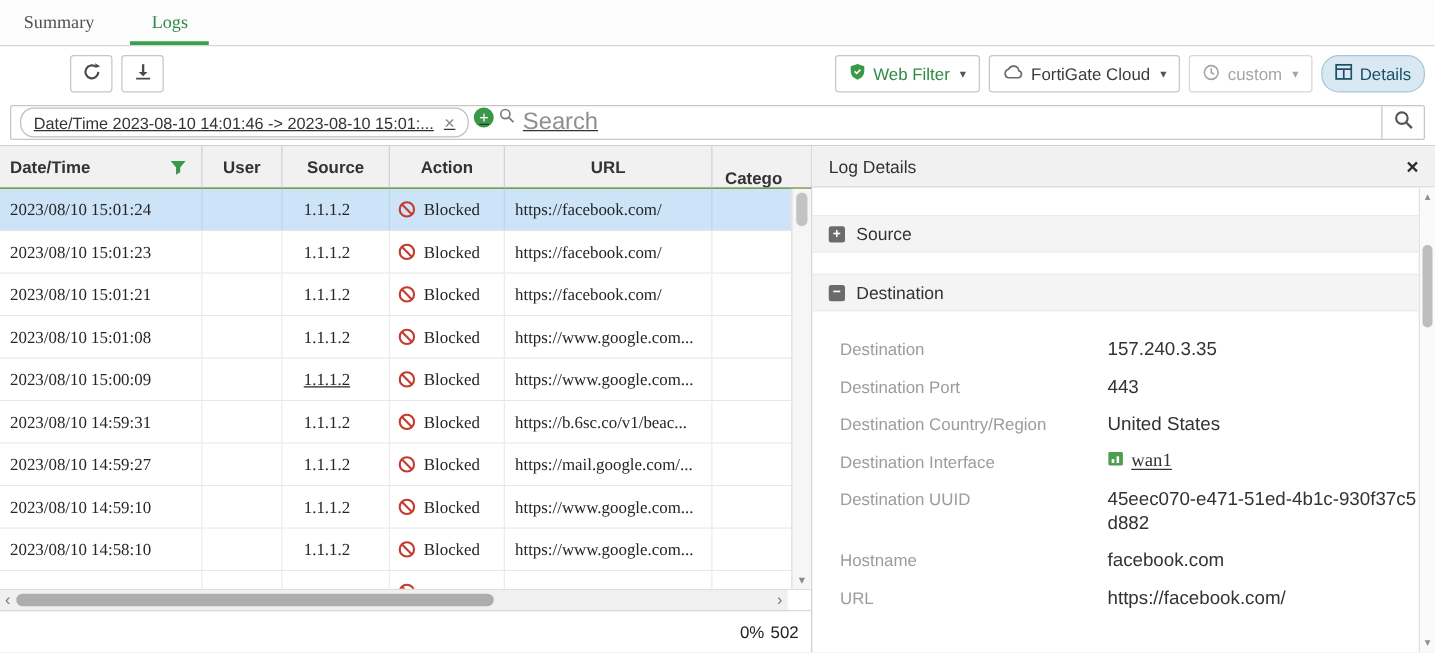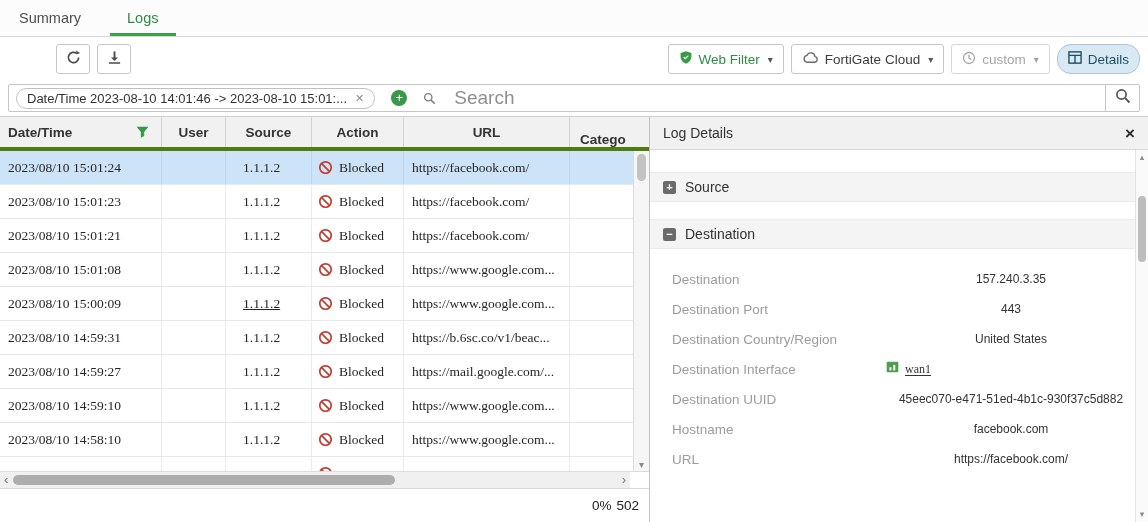--- a/index.html
+++ b/index.html
@@ -4,56 +4,56 @@
 <style>
   * { box-sizing: border-box; }
   html,body { margin:0; padding:0; background:#e9e9e9; }
   .app {
     width:1148px; height:522px; background:#fff; overflow:hidden; position:relative;
     font-family:"Liberation Sans", sans-serif; color:#333;
   }
 
   
   .tabbar { height:37px; border-bottom:1px solid #d8d8d8; display:flex; align-items:stretch; padding-left:2px; background:#fcfcfc; }
-  .tab { padding:0 17px; display:flex; align-items:center; font-size:14.5px; color:#4f4f4f; cursor:pointer; margin-right:12px; }
+  .tab { padding:0 17px; display:flex; align-items:center; font-size:14.5px; color:#4f4f4f; cursor:pointer; margin-right:12px;font-family:Liberation Serif, serif; }
   .tab.active { color:#2e8b45; box-shadow: inset 0 -3px 0 #3aa14c; }
 
   
   .toolbar { height:44px; display:flex; justify-content:space-between; align-items:center; padding:0 8px;margin-left:48px; }
   .tgroup { display:flex; gap:7px; align-items:center; }
   .tbtn { height:30px; border:1px solid #c6c6c6; background:#fff; border-radius:3px; display:inline-flex;
           align-items:center; gap:6px; padding:0 10px; font-size:13.5px; color:#3c3c3c; cursor:pointer; font-family:inherit; }
   .tbtn.iconbtn { width:34px; justify-content:center; padding:0; }
   .green-label { color:#2e8b45; }
   .caret { font-size:10px; color:#555; margin-left:2px; }
   .tbtn.disabled { color:#a5a5a5; border-color:#d8d8d8; }
   .tbtn.disabled .caret { color:#a5a5a5; }
   .tbtn.details-active { background:#d9e9f3; border-color:#a9c6d8; color:#1c4f68;border-radius:14px; }
 
   
   .searchrow { height:35px; padding:3px 8px 4px; }
   .searchbox { height:28px; border:1px solid #c6c6c6; border-radius:2px; display:flex; align-items:center; background:#fff; }
-  .search-left { flex:1; display:flex; align-items:center; gap:16px; padding:0 7px; min-width:0; }
+  .search-left { flex:1; display:flex; gap:4px; padding:0 7px; min-width:0;text-decoration:underline; }
   .chip { display:inline-flex; align-items:center; gap:8px; border:1px solid #bfbfbf; border-radius:11px;
           padding:2px 10px; font-size:13px; color:#333; background:#fff; white-space:nowrap; flex:none; }
   .chip-x { color:#8a8a8a; font-size:11px; cursor:pointer; }
   .addf { width:16px; height:16px; border-radius:50%; background:#3a9948; color:#fff; font-size:13px;
           line-height:15px; text-align:center; cursor:pointer; flex:none; }
   .minimag { display:flex; flex:none; }
   .search-input { border:none; outline:none; flex:1; font-size:19px; font-family:inherit; color:#000000; min-width:0; background:transparent; }
   .search-input::placeholder { color:#8f8f8f; }
   .search-btn { width:34px; height:100%; border-left:1px solid #c6c6c6; display:flex; align-items:center; justify-content:center; cursor:pointer; }
 
   
   .content { height:406px; display:flex; border-top:1px solid #cfcfcf; }
 
   
   .table-area { width:650px; flex:none; border-right:1px solid #c2c2c2; display:flex; flex-direction:column; position:relative; }
   .thead { height:34px; flex:none; display:grid; grid-template-columns:162px 64px 86px 92px 166px minmax(0,1fr);
-           background:#f1f1f1; border-bottom:4px solid #4d7c0f; }
+           background:#f1f1f1; border-bottom:1px solid #4d7c0f; }
   .th { display:flex; align-items:center; justify-content:center; font-size:13.5px; font-weight:700; color:#333;
         border-right:1px solid #d2d2d2; gap:6px; padding:0 6px; overflow:hidden; white-space:nowrap; cursor:pointer; }
   .th.left { justify-content:flex-start; padding-left:8px; padding-right:12px; }
   .th.last { border-right:none; justify-content:flex-start; padding-left:10px;align-items:flex-end; }
   .funnel { margin-left:auto; display:flex; cursor:pointer; }
 
   .tbody { height:320px; flex:none; overflow:hidden; position:relative; padding-right:16px;font-family:Liberation Serif, serif; }
   .row { height:34px; display:grid; grid-template-columns:162px 64px 86px 92px 166px minmax(0,1fr);
          border-bottom:1px solid #e7e7e7; background:#fff; cursor:pointer; }
   .row.selected { background:#cde3f7; }
@@ -86,21 +86,21 @@
   .dp-close { font-size:17px; font-weight:700; color:#2b2b2b; cursor:pointer; line-height:1; }
   .dp-body { flex:1; padding-top:22px; margin-right:13px; overflow:hidden; }
   .section { height:30px; background:#f4f4f4; border-top:1px solid #ebebeb; border-bottom:1px solid #ebebeb;
              display:flex; align-items:center; gap:9px; padding:0 13px; font-size:14px; color:#333; cursor:pointer; }
   .section.gap-after { margin-bottom:17px; }
   .expander { width:13px; height:13px; background:#6b6b6b; color:#fff; font-size:11px; font-weight:700;
               line-height:13px; text-align:center; border-radius:2px; flex:none; }
   .fields { padding-top:16px; }
   .field { display:grid; grid-template-columns:214px 250px; padding:5px 0 6px 22px; }
   .flabel { color:#9c9c9c; font-size:13.5px; line-height:19px; }
-  .fvalue { color:#333; font-size:12px; line-height:19px; word-break:break-all;text-align:center; }
+  .fvalue { color:#333; font-size:15px; line-height:19px; word-break:break-all; }
   .fvalue.iface { display:flex; align-items:center; gap:6px; word-break:normal;font-family:Liberation Serif, serif; }
   .iface-text { text-decoration:underline; text-underline-offset:2px; }
 
   .dp-scroll { position:absolute; top:33px; right:0; bottom:0; width:13px; background:#fafafa; border-left:1px solid #e2e2e2; cursor:pointer; }
   .dps-up   { position:absolute; top:3px; width:100%; text-align:center; color:#909090; font-size:9px; line-height:9px; }
   .dps-down { position:absolute; bottom:3px; width:100%; text-align:center; color:#909090; font-size:9px; line-height:9px; }
   .dps-thumb { position:absolute; top:46px; left:2px; width:8px; height:66px; background:#bdbdbd; border-radius:4px; }
 </style>
 </head>
 <body>

